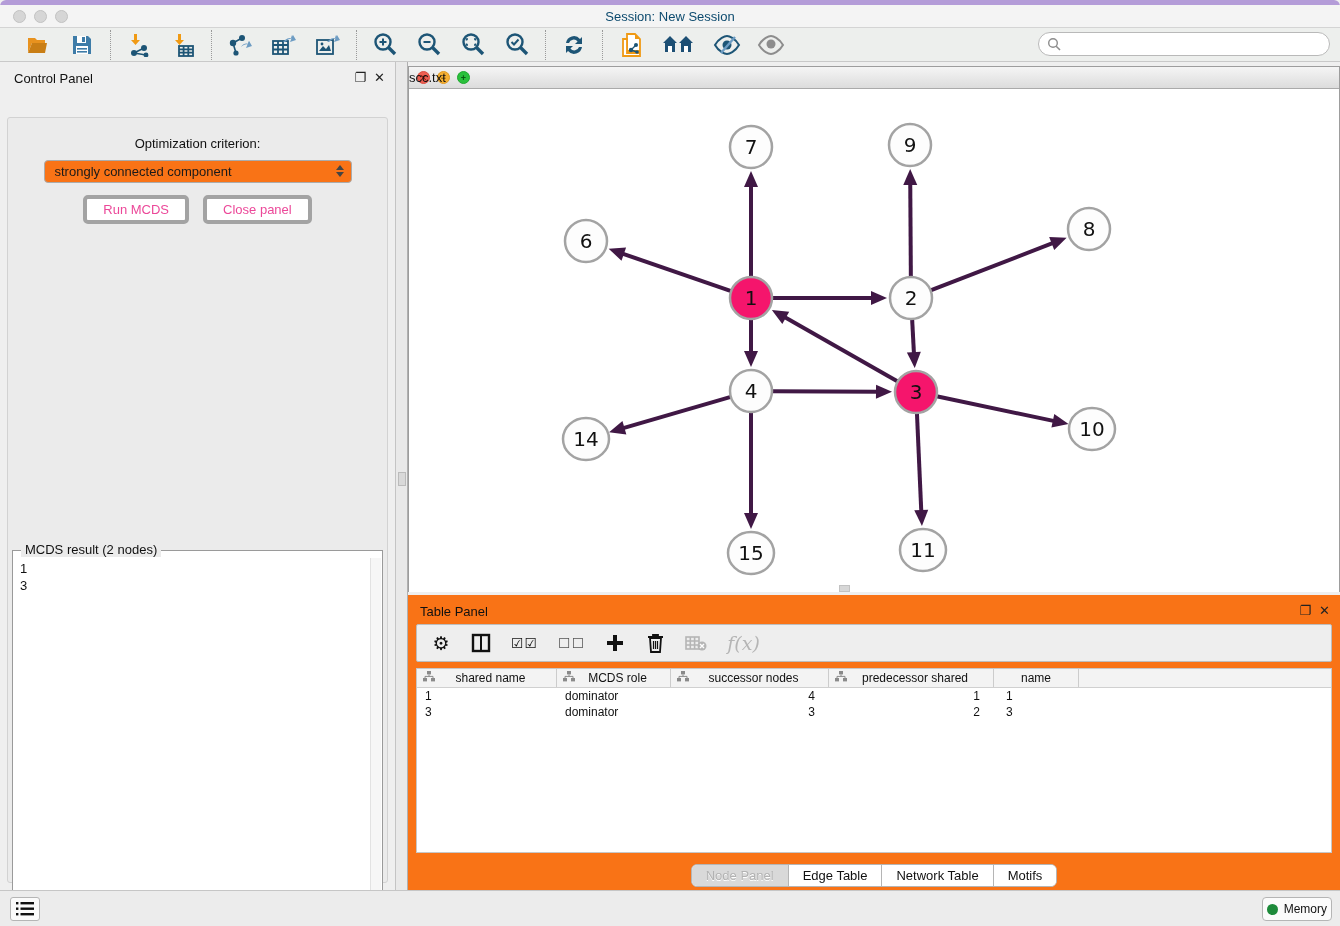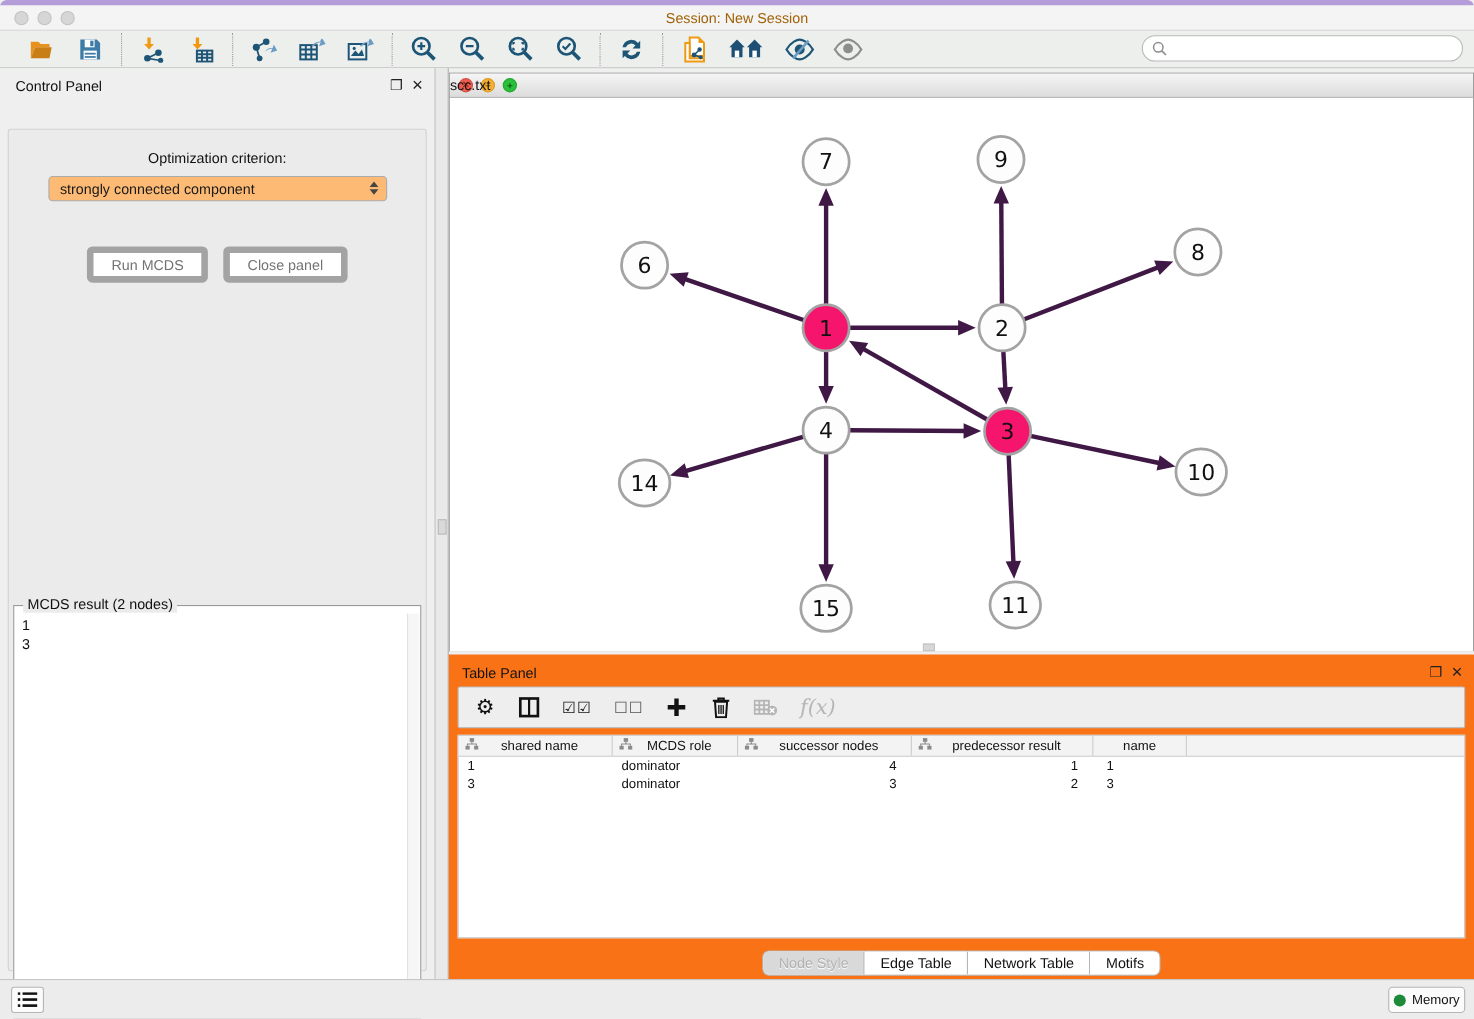--- a/index.html
+++ b/index.html
@@ -4,21 +4,21 @@
 <style>
   * { margin:0; padding:0; box-sizing:border-box; }
   html,body { width:1340px; height:926px; font-family:"Liberation Sans","DejaVu Sans",sans-serif; font-size:13px; color:#1a1a1a; background:#efefef; }
   .app { position:absolute; top:0; left:0; width:1340px; height:926px; background:#efefef; overflow:hidden; border-radius:6px 6px 0 0; }
 
   
   .accent-strip { position:absolute; top:0; left:0; width:1340px; height:5px; background:#b49cd8; border-radius:6px 6px 0 0; }
   .titlebar { position:absolute; top:5px; left:0; width:1340px; height:23px; background:#f4f4f4; border-bottom:1px solid #d4d4d4; }
   .traffic { position:absolute; top:5px; left:13px; display:flex; gap:8px; }
   .traffic .dot { width:13px; height:13px; border-radius:50%; background:#d6d6d6; border:1px solid #c2c2c2; }
-  .win-title { position:absolute; top:4px; left:0; width:100%; text-align:center; color:#a16207; font-size:13px; }
+  .win-title { position:absolute; top:4px; left:0; width:100%; text-align:center; color:#0c4a6e; font-size:13px; }
 
   
   .toolbar { position:absolute; top:28px; left:0; width:1340px; height:34px; background:#edefed; border-bottom:1px solid #c9c9c9; display:flex; align-items:center; padding-left:10px; }
   .tb-group { display:flex; align-items:center; gap:16px; padding:0 14px; }
   .tb-sep { width:1px; height:30px; border-left:1px dotted #9a9a9a; }
   .tb-btn { display:flex; align-items:center; justify-content:center; width:28px; height:28px; cursor:pointer; }
   .tb-btn svg { display:block; }
   .search-wrap { position:absolute; right:10px; top:4px; }
   .search-input { width:292px; height:24px; border:1px solid #b9b9b9; border-radius:12px; background:#fff; padding:0 10px 0 28px; font-size:13px; outline:none; color:#333; }
   .search-icon { position:absolute; left:9px; top:5px; }
@@ -27,27 +27,27 @@
   .control-panel { position:absolute; top:62px; left:0; width:395px; height:828px; background:#efefef; }
   .panel-head { position:absolute; top:6px; left:0; width:100%; height:22px; }
   .panel-title { position:absolute; left:14px; top:3px; font-size:13px; color:#111; }
   .panel-ctrls { position:absolute; right:10px; top:2px; display:flex; gap:8px; font-size:13px; color:#222; }
   .panel-ctrls span { cursor:pointer; }
   .cp-tabs { position:absolute; top:33px; left:0; width:100%; display:flex; justify-content:center; }
   .cp-tab { border:1px solid #b9b9b9; background:#fff; padding:3px 14px; font-size:13px; margin-right:-1px; border-radius:4px 4px 0 0; cursor:pointer; position:relative; z-index:2; }
   .cp-tab.active { background:#e9e9e9; color:#b0b0b0; border-color:#cfcfcf; }
   .cp-body { position:absolute; top:55px; left:7px; width:381px; height:766px; background:#ebebeb; border:1px solid #d2d2d2; border-radius:3px; }
   .opt-label { margin-top:18px; text-align:center; font-size:13px; color:#111; }
-  .dropdown { position:relative; margin:9px auto 0 auto; width:308px; height:23px; background:#fdba74; border:1px solid #ababab; border-radius:4px; display:flex; align-items:center; padding-left:10px; font-size:13px; cursor:pointer; }
+  .dropdown { position:relative; margin:9px auto 0 auto; width:308px; height:23px; background:#f97316; border:1px solid #ababab; border-radius:4px; display:flex; align-items:center; padding-left:10px; font-size:13px; cursor:pointer; }
   .dd-stepper { position:absolute; right:7px; top:4px; display:flex; flex-direction:column; gap:2px; }
   .dd-stepper i { width:0; height:0; border-left:4px solid transparent; border-right:4px solid transparent; display:block; }
   .dd-up { border-bottom:5px solid #444; }
   .dd-down { border-top:5px solid #444; }
   .cp-buttons { display:flex; justify-content:center; gap:14px; margin-top:12px; }
-  .btn { background:#fff; border:6px solid #a3a3a3; border-radius:5px; padding:3px 16px; font-size:13px; cursor:pointer; color:#737373;margin-top:29px; }
+  .btn { background:#fff; border:4px solid #a3a3a3; border-radius:5px; padding:3px 16px; font-size:13px; cursor:pointer; color:#ec4899; }
   .result-box { position:absolute; left:4px; top:432px; width:371px; height:376px; border:1px solid #9a9a9a; background:#fff; }
   .result-legend { position:absolute; top:-9px; left:8px; background:#ebebeb; padding:0 4px; font-size:13px; color:#111; }
   .result-text { position:absolute; left:1px; top:7px; width:356px; height:362px; background:#fff; font-size:13px; line-height:17px; padding:2px 0 0 6px; white-space:pre; color:#111; }
   .result-scroll { position:absolute; right:1px; top:7px; width:11px; height:362px; background:#f6f6f6; border-left:1px solid #e2e2e2; }
 
   
   .v-splitter { position:absolute; top:62px; left:395px; width:13px; height:828px; background:#e9e9e9; border-left:1px solid #c4c4c4; border-right:1px solid #b0b0b0; }
   .v-grip { position:absolute; top:410px; left:2px; width:8px; height:14px; background:#d9d9d9; border:1px solid #bbb; }
 
   
@@ -442,21 +442,21 @@
               </svg></span>
           <span class="th-label">successor nodes</span>
         </div>
         <div class="th" style="width:165px">
           <span class="hier"><svg width="12" height="11" viewBox="0 0 12 11">
                 <rect x="4" y="0" width="4" height="3.4" fill="#8a8a8a"></rect>
                 <rect x="0" y="7" width="4" height="3.4" fill="#8a8a8a"></rect>
                 <rect x="8" y="7" width="4" height="3.4" fill="#8a8a8a"></rect>
                 <path d="M6 3.4v2M2 7V5.4h8V7" stroke="#8a8a8a" fill="none"></path>
               </svg></span>
-          <span class="th-label">predecessor result</span>
+          <span class="th-label">predecessor shared</span>
         </div>
         <div class="th" style="width:85px">
           <span class="th-label" style="padding-right:0">name</span>
         </div>
       </div>
       <div class="tp-row">
         <div class="td left" style="width:140px">1</div>
         <div class="td left" style="width:114px">dominator</div>
         <div class="td right" style="width:158px">4</div>
         <div class="td right" style="width:165px">1</div>
@@ -465,21 +465,21 @@
       <div class="tp-row">
         <div class="td left" style="width:140px">3</div>
         <div class="td left" style="width:114px">dominator</div>
         <div class="td right" style="width:158px">3</div>
         <div class="td right" style="width:165px">2</div>
         <div class="td left" style="width:85px;padding-left:12px">3</div>
       </div>
     </div>
     <div class="tp-tabs">
       <div class="seg">
-        <div class="seg-tab active">Node Style</div>
+        <div class="seg-tab active">Node Panel</div>
         <div class="seg-tab">Edge Table</div>
         <div class="seg-tab">Network Table</div>
         <div class="seg-tab">Motifs</div>
       </div>
     </div>
   </div>
 
   <div class="statusbar">
     <div class="list-btn">
       <svg width="18" height="14" viewBox="0 0 18 14">

